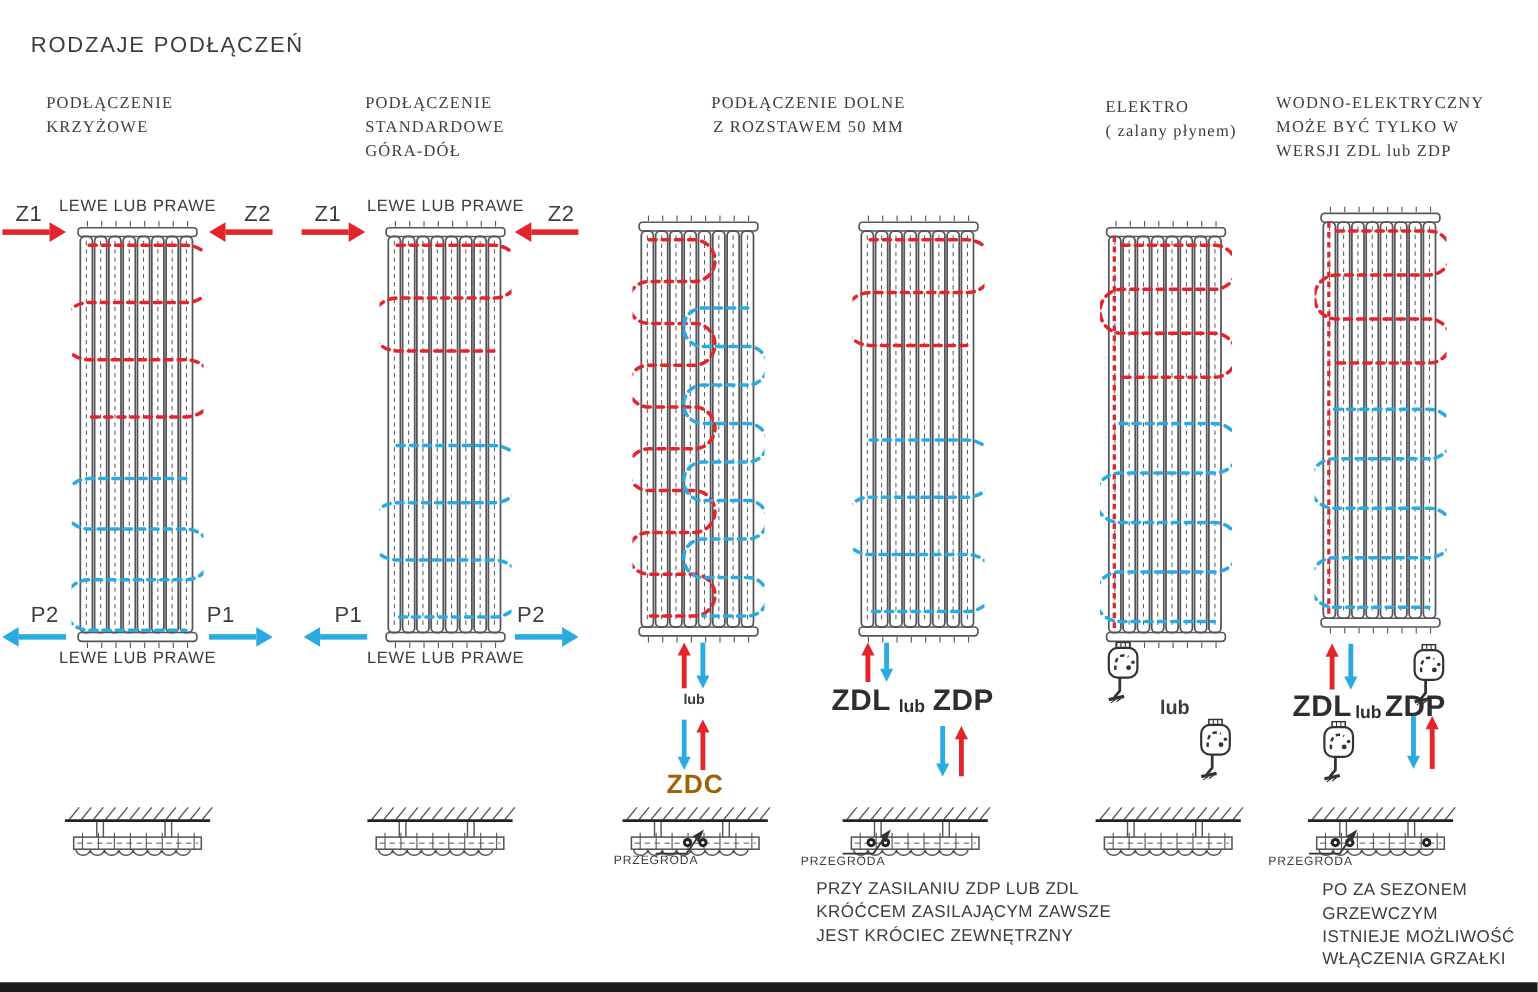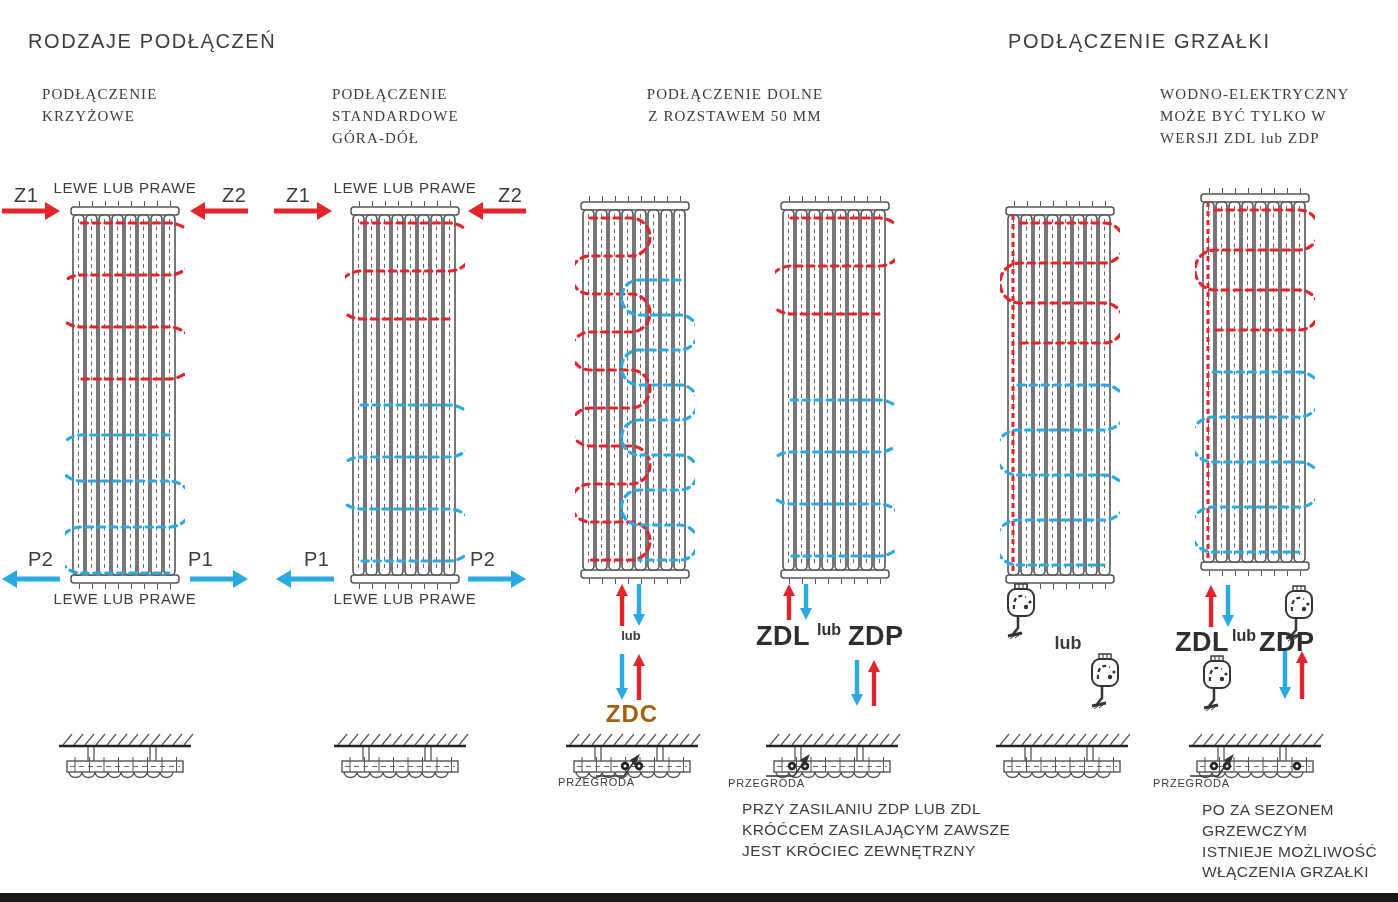--- a/index.html
+++ b/index.html
@@ -6,44 +6,45 @@
   .canvas{position:relative;width:1398px;height:902px;background:#fff;overflow:hidden;
           font-family:"Liberation Sans",sans-serif;color:#3c3c40;}
   .abs{position:absolute;}
   .t-title{font-size:20px;letter-spacing:1.6px;font-weight:500;white-space:nowrap;}
   .t-sub{font-size:15px;letter-spacing:1.1px;line-height:1.45;white-space:pre-line;font-family:Liberation Serif, serif;}
   .t-port{font-size:20px;font-weight:400;letter-spacing:.5px;}
   .t-llp{font-size:15px;letter-spacing:.6px;white-space:nowrap;}
   .t-lub-s{font-size:13px;font-weight:700;}
   .t-lub-m{font-size:18px;font-weight:700;}
   .t-zdc{font-size:24px;font-weight:700;letter-spacing:1px;color:#a16207;}
-  .zdl-line{display:flex;align-items:flex-start;font-weight:700;color:#2e2e32;white-space:nowrap;}
+  .zdl-line{display:flex;align-items:flex-end;font-weight:700;color:#2e2e32;white-space:nowrap;}
   .zdl-line .big{font-size:27px;letter-spacing:.5px;}
   .zdl-line .mid{font-size:16px;margin:0 7px;}
   .zdl-line.tight .mid{margin:0 3px;}
   .t-przegroda{font-size:11px;letter-spacing:.8px;color:#3c3c40;}
   .t-note{font-size:15.5px;letter-spacing:.4px;line-height:1.34;white-space:pre-line;}
   .center{text-align:center;}
   .bottom-bar{background:#191919;}
 </style>
 </head>
 <body>
 
 <div class="canvas">
 
   <div class="abs t-title" style="left:28px;top:30px">RODZAJE PODŁĄCZEŃ</div>
-  <div class="abs t-title" style="left:1008px;top:30px">PODŁĄCZENIE GRZAŁKI</div>
 
   <div class="abs t-sub" style="left:42px;top:84px">PODŁĄCZENIE
 KRZYŻOWE</div>
   <div class="abs t-sub" style="left:332px;top:84px">PODŁĄCZENIE
 STANDARDOWE
 GÓRA-DÓŁ</div>
   <div class="abs t-sub center" style="left:635px;top:84px;width:200px">PODŁĄCZENIE DOLNE
 Z ROZSTAWEM 50 MM</div>
+  <div class="abs t-sub" style="left:1005px;top:88px">ELEKTRO
+( zalany płynem)</div>
   <div class="abs t-sub" style="left:1160px;top:84px">WODNO-ELEKTRYCZNY
 MOŻE BYĆ TYLKO W
 WERSJI ZDL lub ZDP</div>
 
   <div class="abs" style="left:65px;top:199px"><svg width="120" height="392" viewBox="0 -6 120 392">
         <rect x="6" y="2" width="108" height="8" rx="3" fill="#fff" stroke="#55555a" stroke-width="1.5"></rect>
         <rect x="6" y="370" width="108" height="8" rx="3" fill="#fff" stroke="#55555a" stroke-width="1.5"></rect>
         <line x1="14.5" y1="-4" x2="14.5" y2="1" stroke="#55555a" stroke-width="1"></line>
         <line x1="14.5" y1="379" x2="14.5" y2="384" stroke="#55555a" stroke-width="1"></line>
         <line x1="27.5" y1="-4" x2="27.5" y2="1" stroke="#55555a" stroke-width="1"></line>

